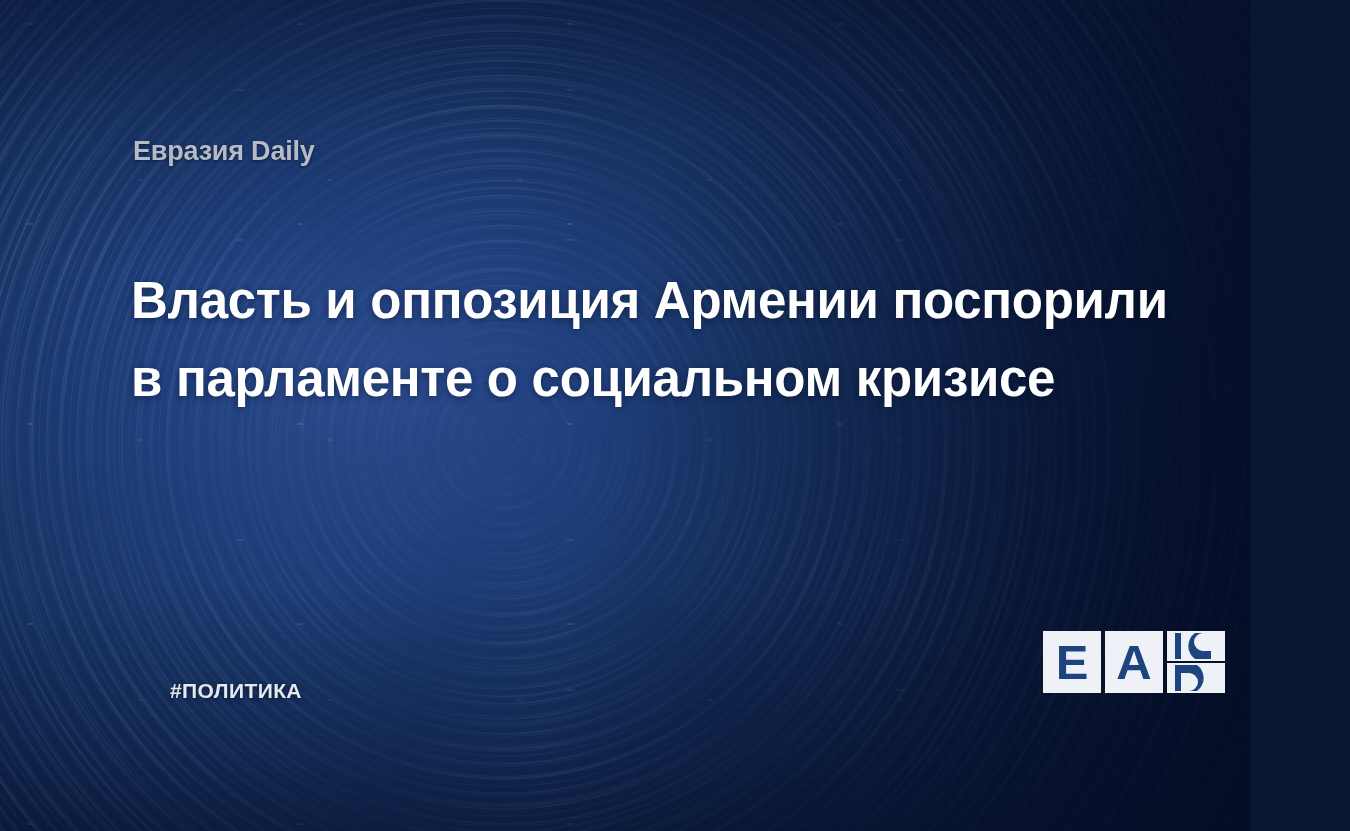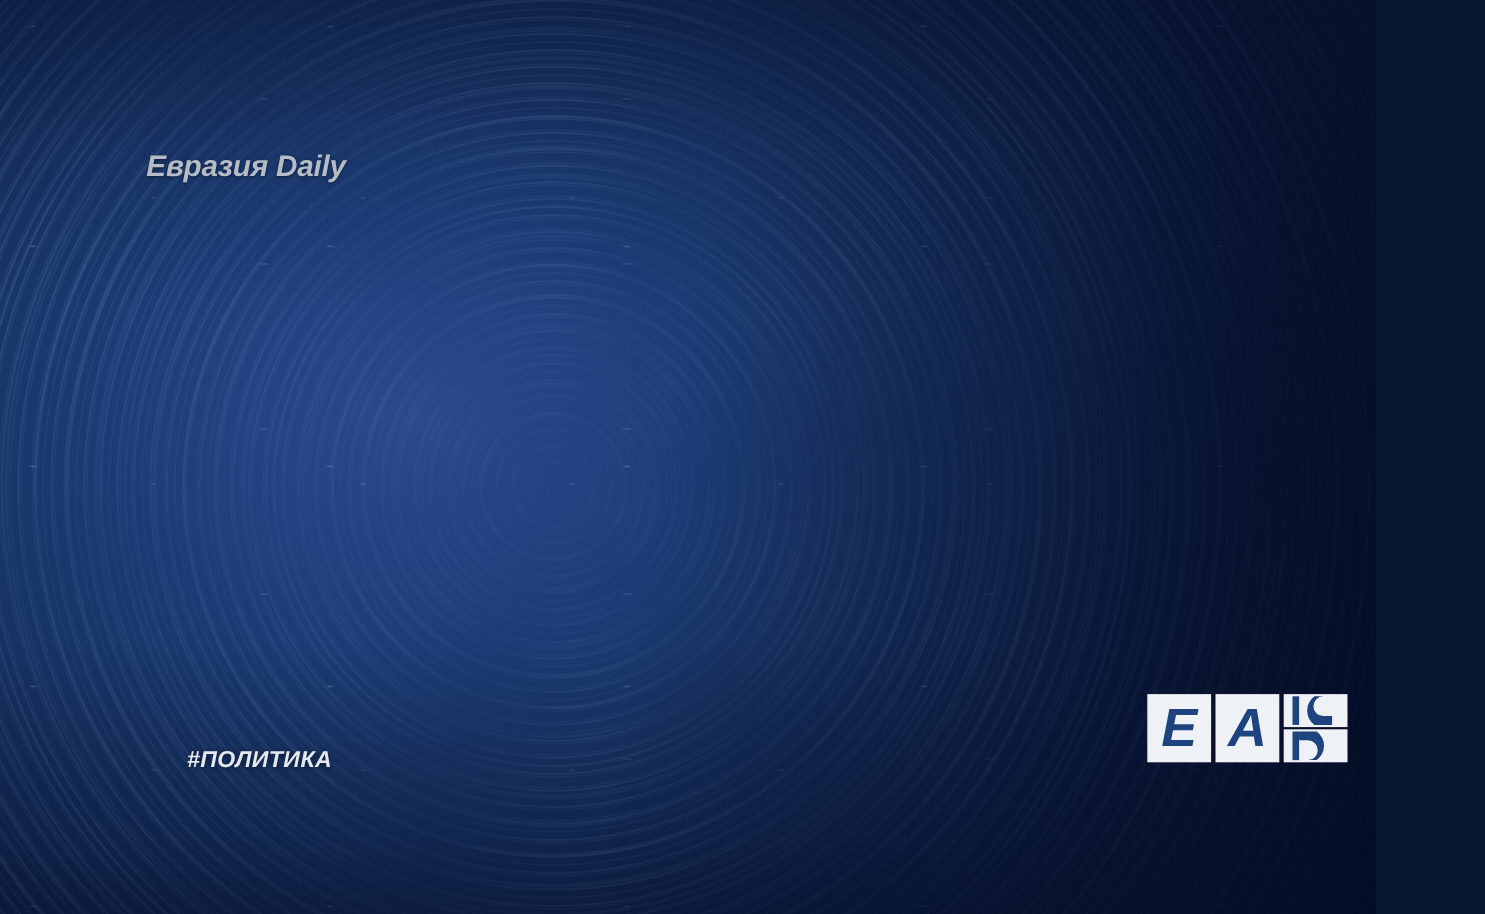--- a/index.html
+++ b/index.html
@@ -10,21 +10,20 @@
   body {
     font-family: "Liberation Sans", sans-serif;
   }
 
   .card {
     position: relative;
     width: 1251px;
     height: 831px;
     overflow: hidden;
     background: #12295c;
-    font-style: italic;
   }
 
   
   .bg-base {
     position: absolute;
     inset: 0;
     background:
       radial-gradient(ellipse 900px 700px at 30% 46%, #2b4a8c 0%, #20407e 22%, #183567 45%, #122a56 66%, #0d2046 84%, #0a1a3c 100%);
   }
   .bg-right-dark {
@@ -221,20 +220,24 @@
   <div class="trails fine"></div>
   <div class="speckles"></div>
   <div class="bg-right-dark"></div>
   <div class="bg-top-dark"></div>
   <div class="grain"></div>
 
   <div class="content">
 
     <div class="brand">Евразия Daily</div>
 
+    <div class="headline">
+      <span class="ln">Власть и оппозиция Армении поспорили</span>
+      <span class="ln">в парламенте о социальном кризисе</span>
+    </div>
 
     <div class="tag">#ПОЛИТИКА</div>
 
     <div class="logo">
       <div class="logo-cell">
         <span class="logo-letter">E</span>
       </div>
       <div class="logo-cell">
         <span class="logo-letter">A</span>
       </div>

